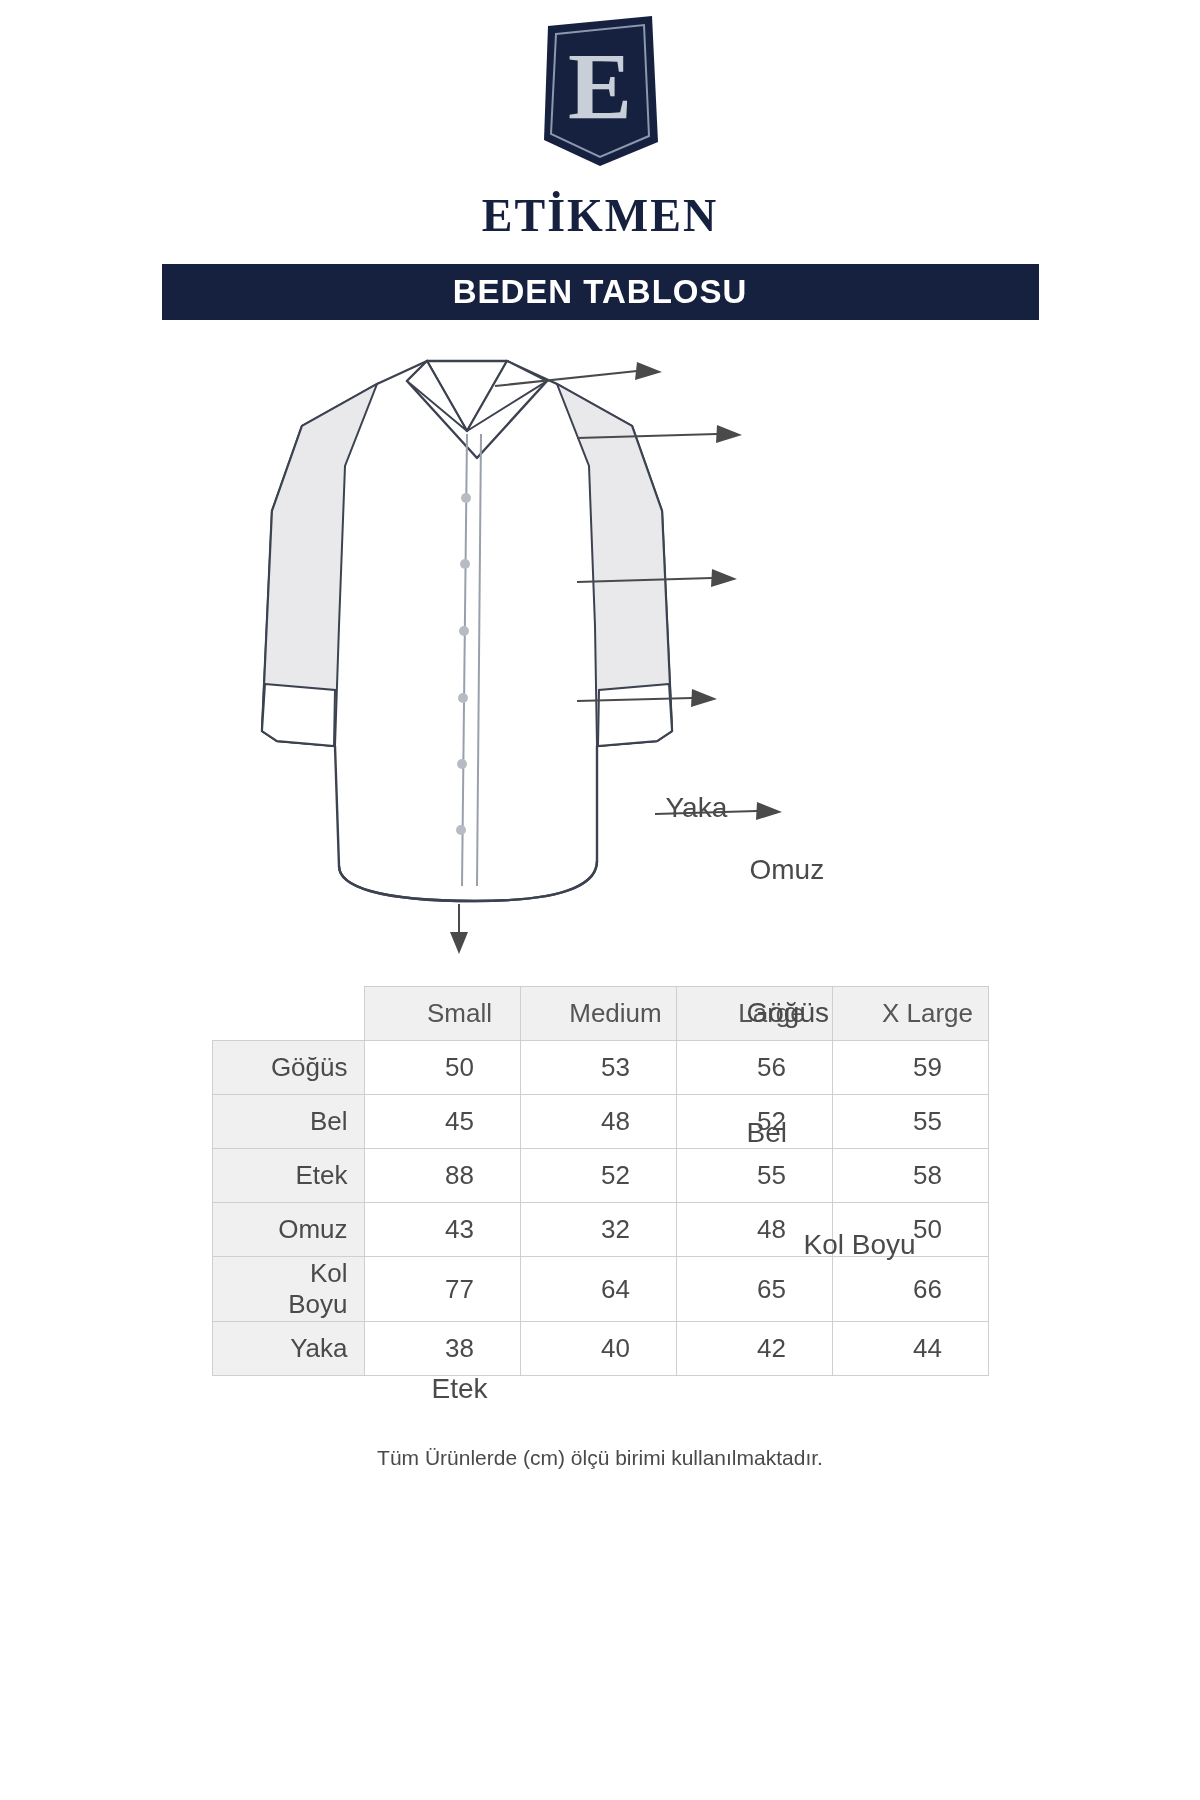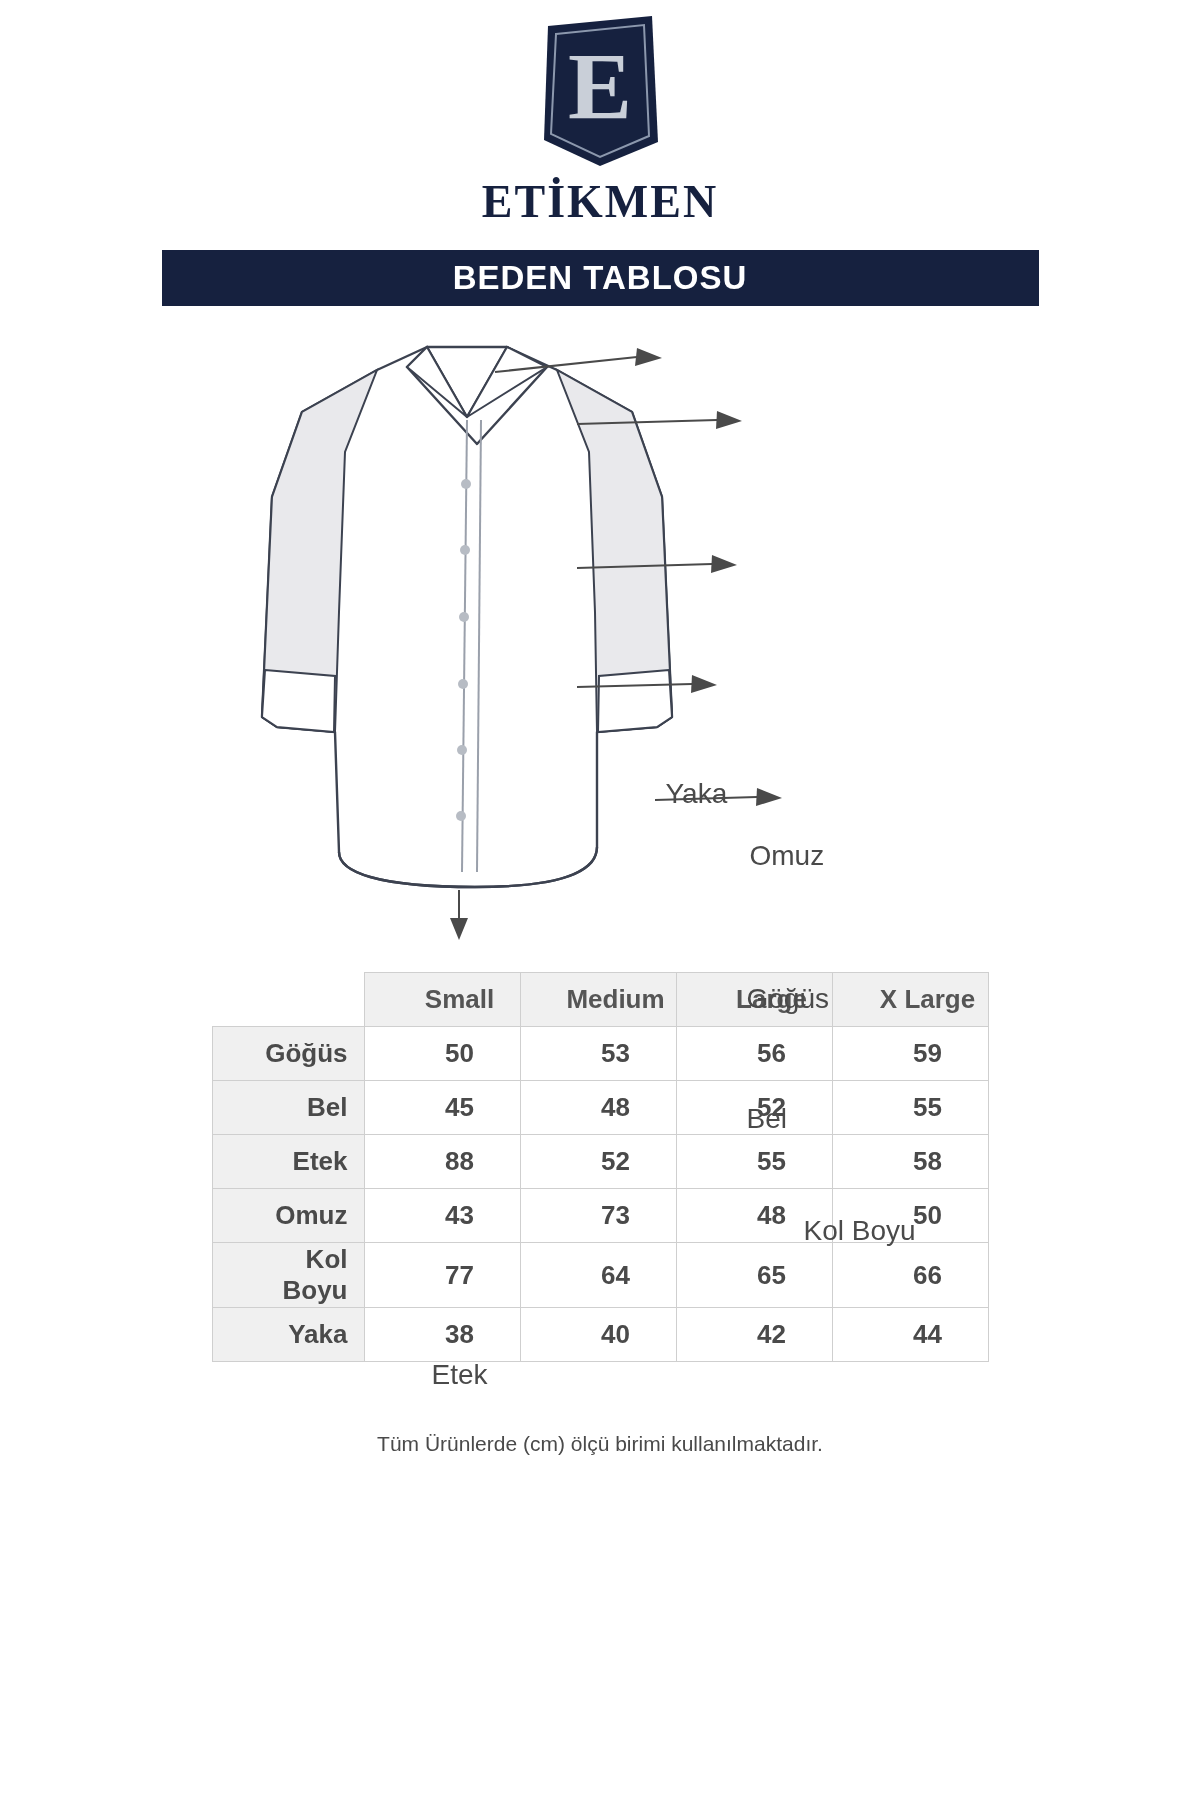--- a/index.html
+++ b/index.html
@@ -29,21 +29,21 @@
     display: flex;
     flex-direction: column;
     align-items: center;
   }
   .logo-badge {
     width: 120px;
     height: 155px;
     position: relative;
   }
   .brand-name {
-    margin-top: 6px;
+    margin-top: 20px;
     font-family: "Liberation Serif", serif;
     font-size: 46px;
     letter-spacing: 2px;
     font-weight: bold;
     color: #16213f;
   }
 
   
   .title-bar {
     margin: 22px auto 0 auto;
@@ -110,21 +110,21 @@
     border-collapse: collapse;
     width: 100%;
     table-layout: fixed;
   }
   table.size-table th,
   table.size-table td {
     border: 1px solid #cfcfcf;
     height: 51px;
     text-align: center;
     font-size: 26px;
-    font-weight: bold;
+    font-weight: normal;
     color: #4a4a4a;
     padding-left: 36px;
   }
   table.size-table th.corner {
     border: none;
     background: transparent;
   }
   table.size-table thead th {
     background: #f0f0f0;
     color: #555555;
@@ -269,21 +269,21 @@
         <tr>
           <td class="rowhead">Etek</td>
           <td class="val">88</td>
           <td class="val">52</td>
           <td class="val">55</td>
           <td class="val">58</td>
         </tr>
         <tr>
           <td class="rowhead">Omuz</td>
           <td class="val">43</td>
-          <td class="val">73</td>
+          <td class="val">32</td>
           <td class="val">48</td>
           <td class="val">50</td>
         </tr>
         <tr>
           <td class="rowhead">Kol Boyu</td>
           <td class="val">77</td>
           <td class="val">64</td>
           <td class="val">65</td>
           <td class="val">66</td>
         </tr>

